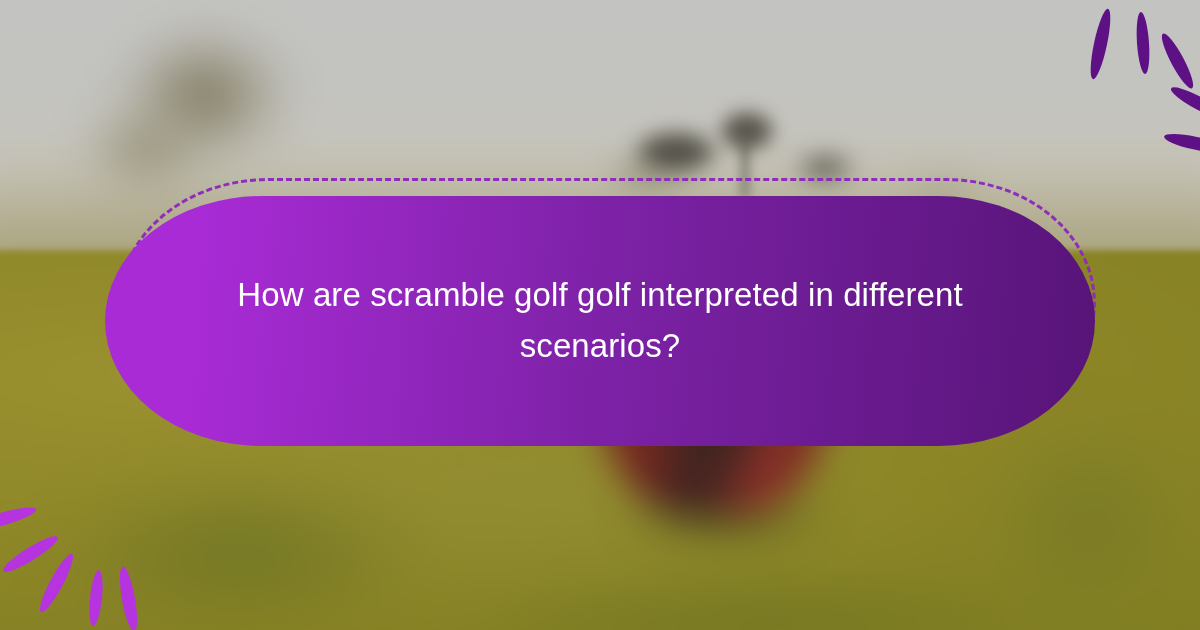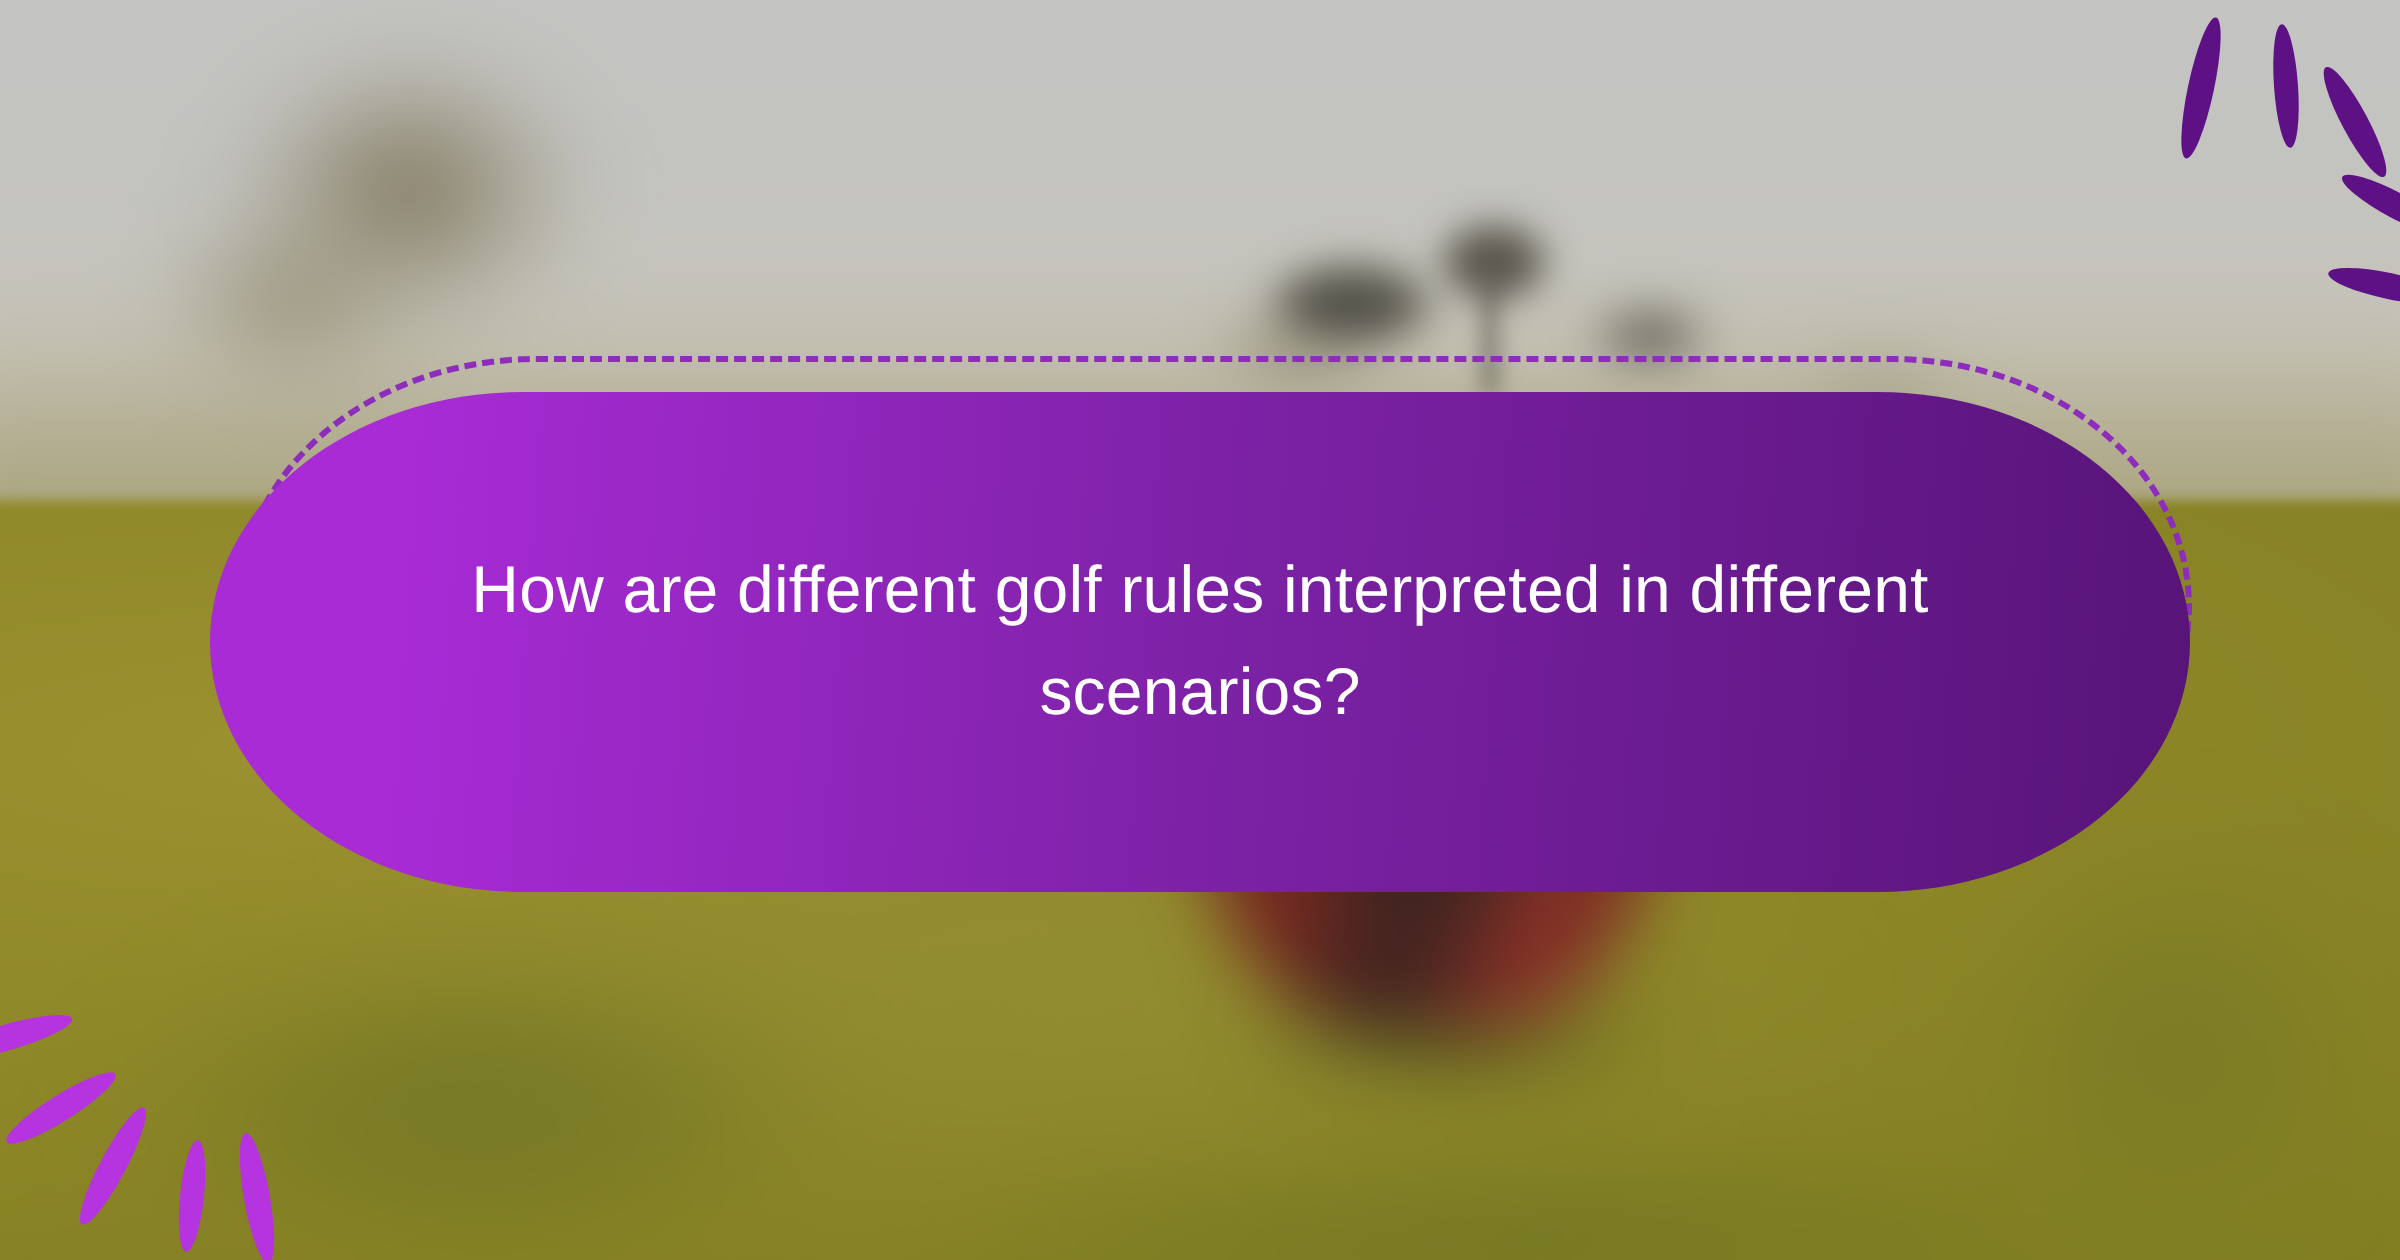--- a/index.html
+++ b/index.html
@@ -191,15 +191,15 @@
     <div class="spark" style="left: -4px; top: 14px; width: 13px; height: 70px; background: rgb(181, 52, 224); transform: rotate(74deg);"></div>
     <div class="spark" style="left: 24px; top: 52px; width: 13px; height: 64px; background: rgb(181, 52, 224); transform: rotate(58deg);"></div>
     <div class="spark" style="left: 50px; top: 80px; width: 13px; height: 66px; background: rgb(181, 52, 224); transform: rotate(28deg);"></div>
     <div class="spark" style="left: 90px; top: 100px; width: 12px; height: 56px; background: rgb(181, 52, 224); transform: rotate(6deg);"></div>
     <div class="spark" style="left: 122px; top: 96px; width: 13px; height: 66px; background: rgb(181, 52, 224); transform: rotate(-10deg);"></div>
   </div>
 
 <div id="card-group">
   <div class="card-dash" style="border-color: rgb(142, 44, 187);"></div>
   <div class="card" style="background: linear-gradient(94deg, rgb(169, 43, 214) 0%, rgb(169, 43, 214) 9%, rgb(125, 34, 167) 50%, rgb(87, 20, 120) 100%);">
-    <div class="card-text" style="color: rgb(255, 255, 255);">How are different golf rules interpreted in different scenarios?</div>
+    <div class="card-text" style="color: rgb(255, 255, 255);">How are scramble golf golf interpreted in different scenarios?</div>
   </div>
 </div>
 
 </body></html>

